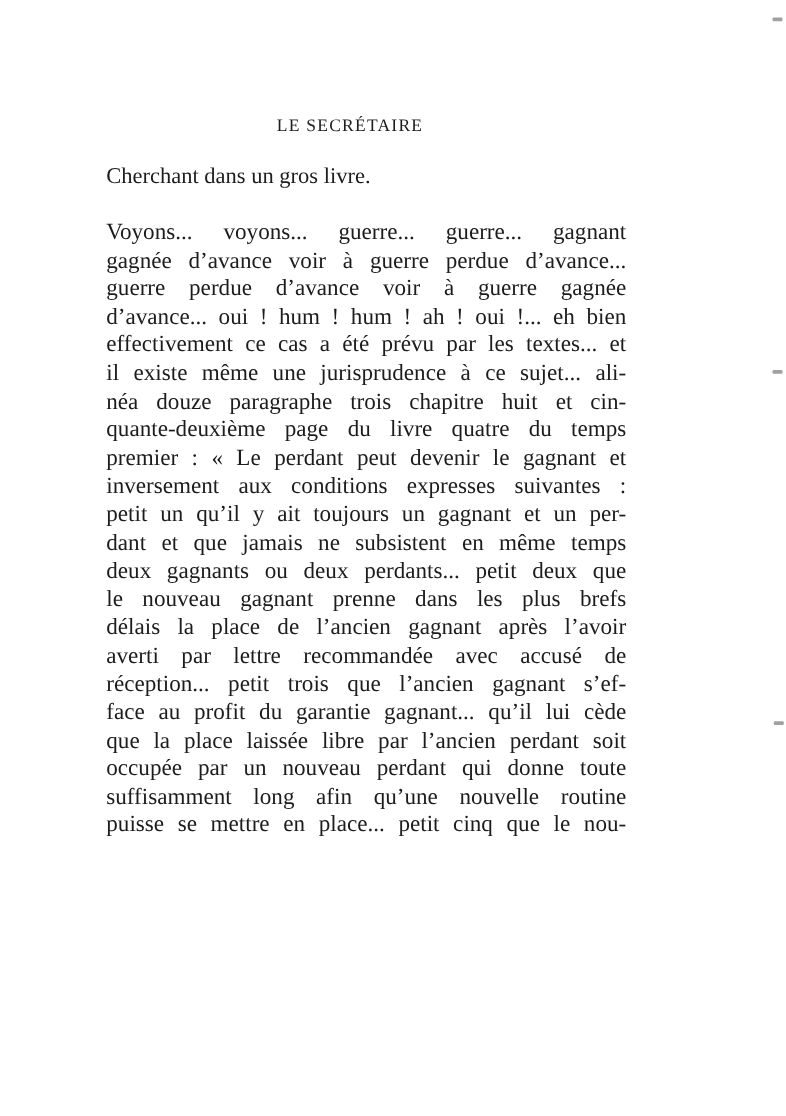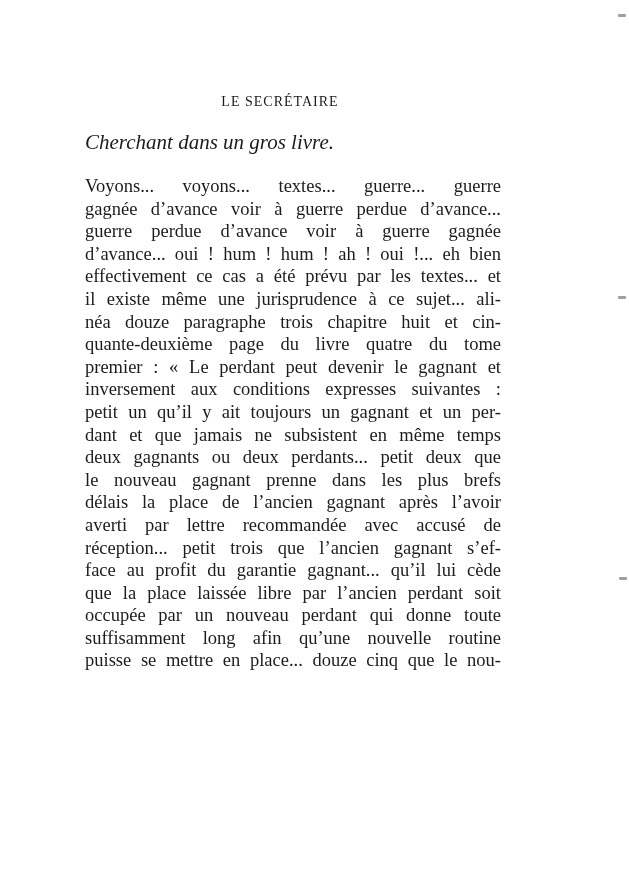--- a/index.html
+++ b/index.html
@@ -24,22 +24,21 @@
     text-align: center;
     font-size: 14px;
     letter-spacing: 1px;
     line-height: 1;
   }
   .stage-direction {
     position: absolute;
     top: 130px;
     left: 85px;
     width: 416px;
-    font-style: italic;
-    font-size: 21px;
+    font-size: 18px;
     line-height: 1.2;
   }
   .paragraph {
     position: absolute;
     top: 175px;
     left: 85px;
     width: 416px;
     font-size: 18.5px;
     line-height: 22.6px;
   }
@@ -72,42 +71,42 @@
 </head>
 <body>
 
 <div class="scan-page">
 
   <div class="running-header">LE SECRÉTAIRE</div>
 
   <div class="stage-direction">Cherchant dans un gros livre.</div>
 
   <div class="paragraph">
-      <div class="tline">Voyons... voyons... textes... guerre... guerre</div>
+      <div class="tline">Voyons... voyons... guerre... guerre... gagnant</div>
       <div class="tline">gagnée d’avance voir à guerre perdue d’avance...</div>
       <div class="tline">guerre perdue d’avance voir à guerre gagnée</div>
       <div class="tline">d’avance... oui ! hum ! hum ! ah ! oui !... eh bien</div>
       <div class="tline">effectivement ce cas a été prévu par les textes... et</div>
       <div class="tline">il existe même une jurisprudence à ce sujet... ali-</div>
       <div class="tline">néa douze paragraphe trois chapitre huit et cin-</div>
-      <div class="tline">quante-deuxième page du livre quatre du tome</div>
+      <div class="tline">quante-deuxième page du livre quatre du temps</div>
       <div class="tline">premier : « Le perdant peut devenir le gagnant et</div>
       <div class="tline">inversement aux conditions expresses suivantes :</div>
       <div class="tline">petit un qu’il y ait toujours un gagnant et un per-</div>
       <div class="tline">dant et que jamais ne subsistent en même temps</div>
       <div class="tline">deux gagnants ou deux perdants... petit deux que</div>
       <div class="tline">le nouveau gagnant prenne dans les plus brefs</div>
       <div class="tline">délais la place de l’ancien gagnant après l’avoir</div>
       <div class="tline">averti par lettre recommandée avec accusé de</div>
       <div class="tline">réception... petit trois que l’ancien gagnant s’ef-</div>
       <div class="tline">face au profit du garantie gagnant... qu’il lui cède</div>
       <div class="tline">que la place laissée libre par l’ancien perdant soit</div>
       <div class="tline">occupée par un nouveau perdant qui donne toute</div>
       <div class="tline">suffisamment long afin qu’une nouvelle routine</div>
-      <div class="tline">puisse se mettre en place... douze cinq que le nou-</div>
+      <div class="tline">puisse se mettre en place... petit cinq que le nou-</div>
     </div>
 
   <div class="folio">34</div>
 
   <span class="scan-mark m1"></span>
   <span class="scan-mark m2"></span>
   <span class="scan-mark m3"></span>
 
 </div>
 

